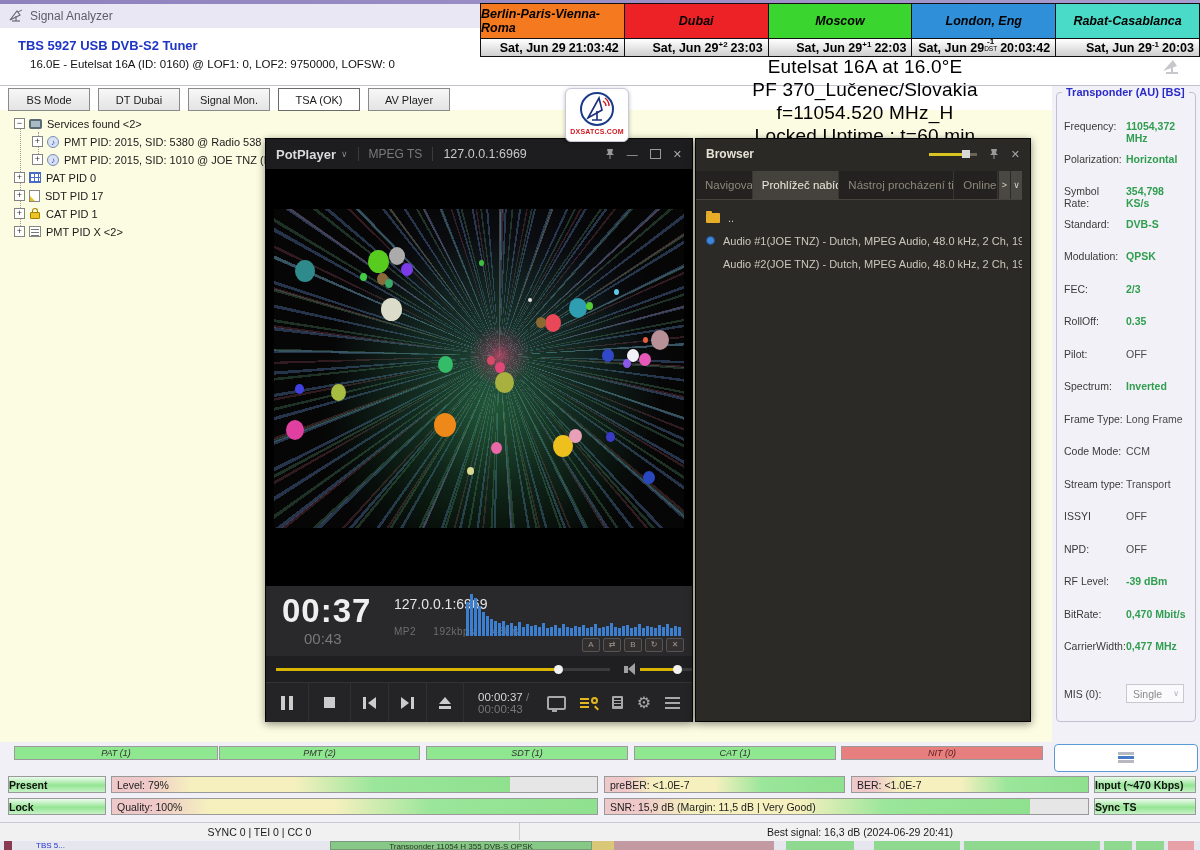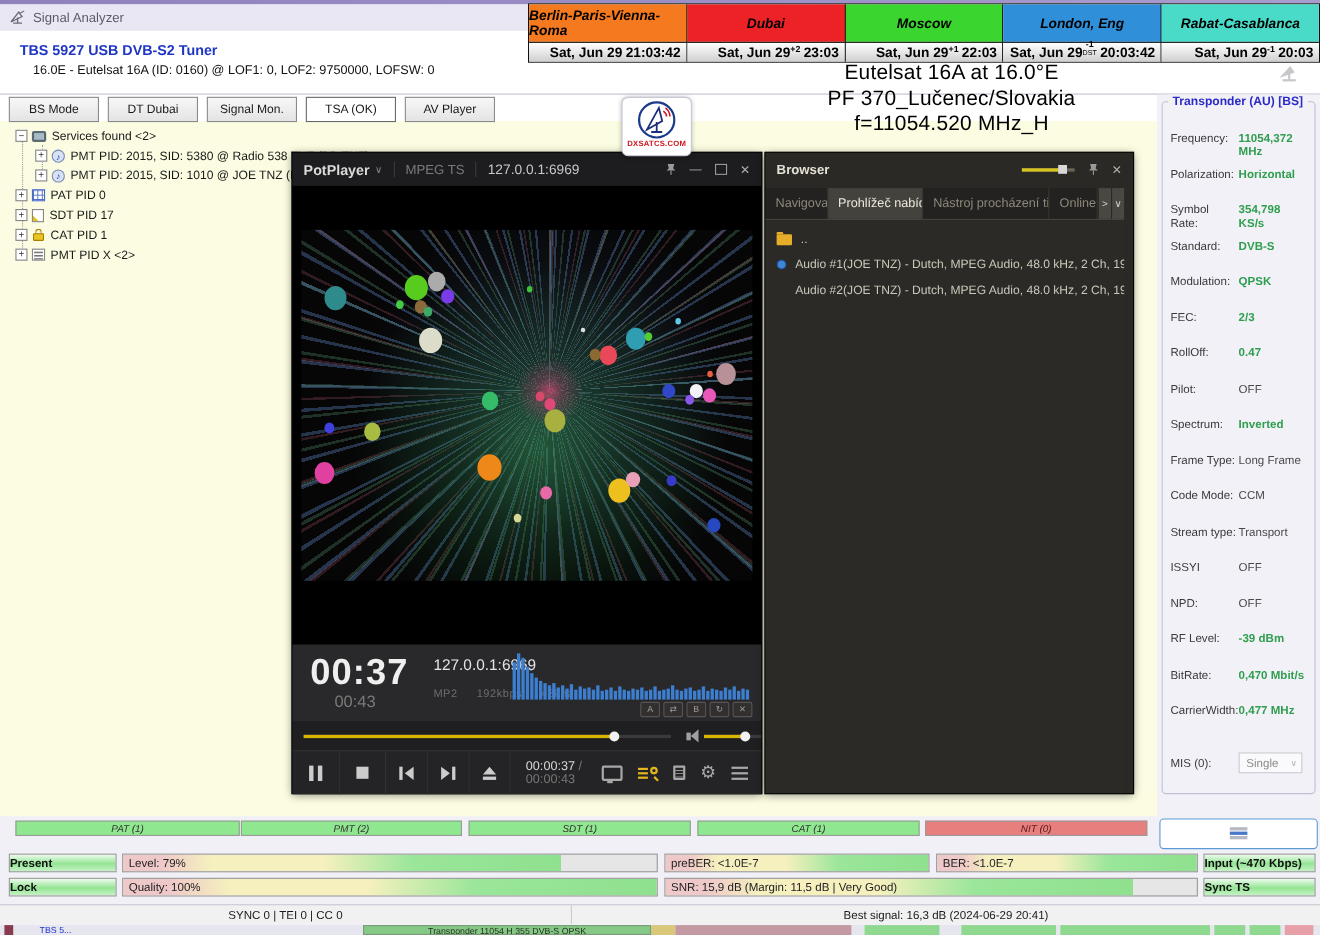--- a/index.html
+++ b/index.html
@@ -232,20 +232,21 @@
       <line x1="12" y1="9" x2="12" y2="16" stroke="#9A9AA4" stroke-width="2"></line>
     </svg>
 
   <div class="abs tuner-name">TBS 5927 USB DVB-S2 Tuner</div>
   <div class="abs tuner-details">16.0E - Eutelsat 16A (ID: 0160) @ LOF1: 0, LOF2: 9750000, LOFSW: 0</div>
 
   <div class="abs overlay">
     <div>Eutelsat 16A at 16.0°E</div>
     <div>PF 370_Lučenec/Slovakia</div>
     <div>f=11054.520 MHz_H</div>
+    <div>Locked Uptime : t=60 min</div>
   </div>
 
   <div class="abs logo">
     <div class="logo-circle">
       <svg width="30" height="30" viewBox="0 0 30 30">
           <path d="M6 24 L17 4 L20 16 Z" fill="none" stroke="#1A2E7A" stroke-width="1.6"></path>
           <line x1="10" y1="26" x2="20" y2="26" stroke="#1A2E7A" stroke-width="1.6"></line>
           <line x1="15" y1="17" x2="15" y2="26" stroke="#1A2E7A" stroke-width="1.6"></line>
           <path d="M21 7 q3 2 3 5" fill="none" stroke="#D01820" stroke-width="1.4"></path>
           <path d="M23 4 q4 3 4 8" fill="none" stroke="#D01820" stroke-width="1.4"></path>
@@ -541,21 +542,21 @@
     <div class="tp-row" style="top:158px">
         <span class="tp-label">Modulation:</span>
         <span class="tp-value green">QPSK</span>
       </div>
     <div class="tp-row" style="top:191px">
         <span class="tp-label">FEC:</span>
         <span class="tp-value green">2/3</span>
       </div>
     <div class="tp-row" style="top:223px">
         <span class="tp-label">RollOff:</span>
-        <span class="tp-value green">0.47</span>
+        <span class="tp-value green">0.35</span>
       </div>
     <div class="tp-row" style="top:256px">
         <span class="tp-label">Pilot:</span>
         <span class="tp-value">OFF</span>
       </div>
     <div class="tp-row" style="top:288px">
         <span class="tp-label">Spectrum:</span>
         <span class="tp-value green">Inverted</span>
       </div>
     <div class="tp-row" style="top:321px">

